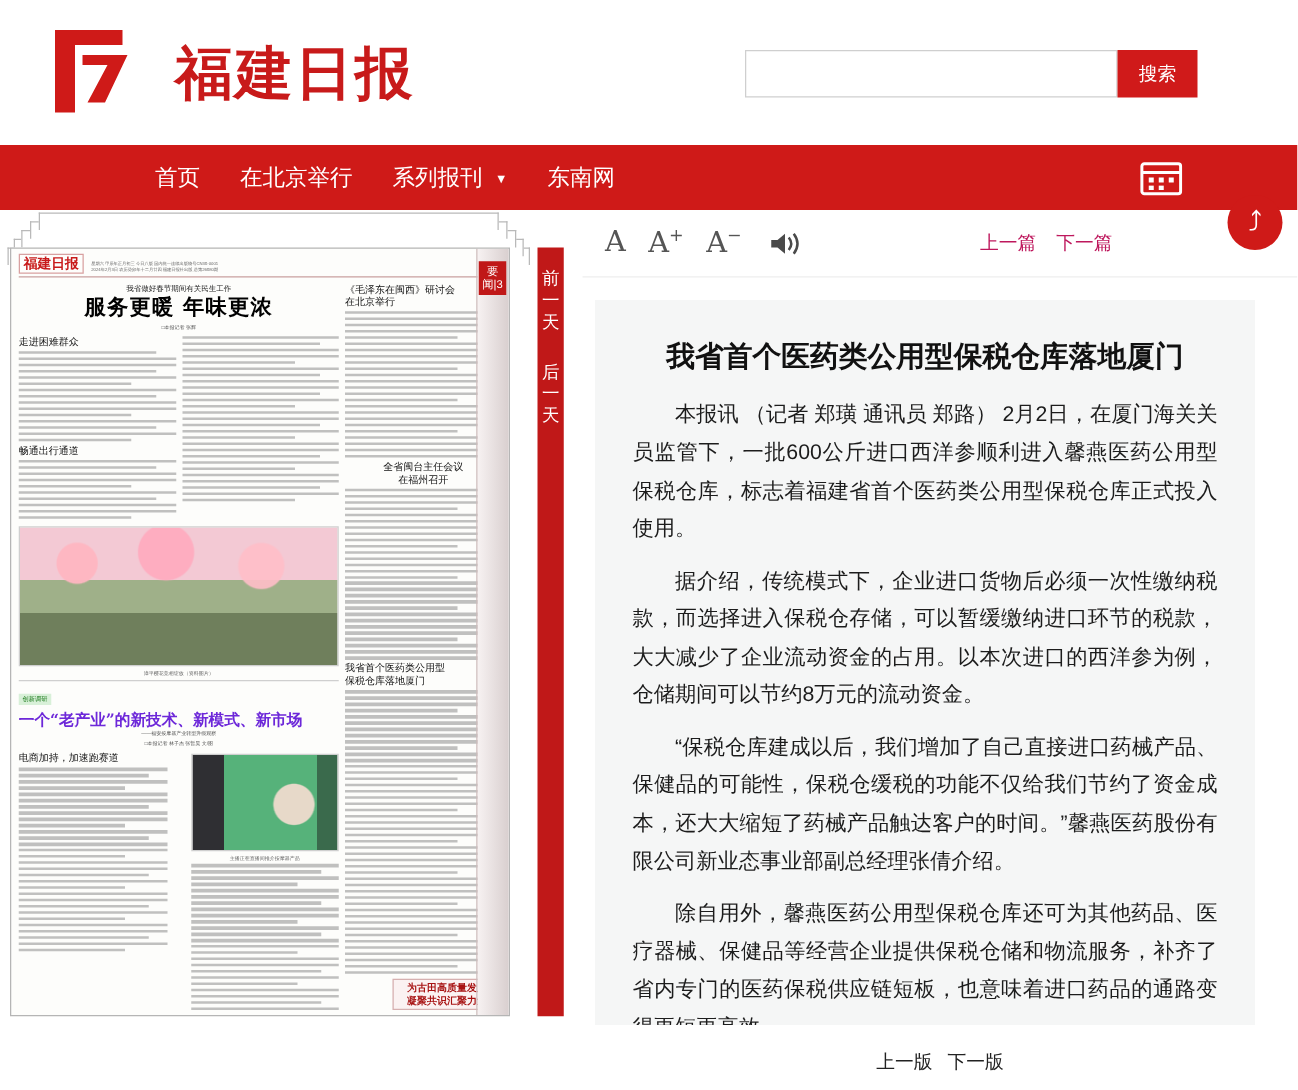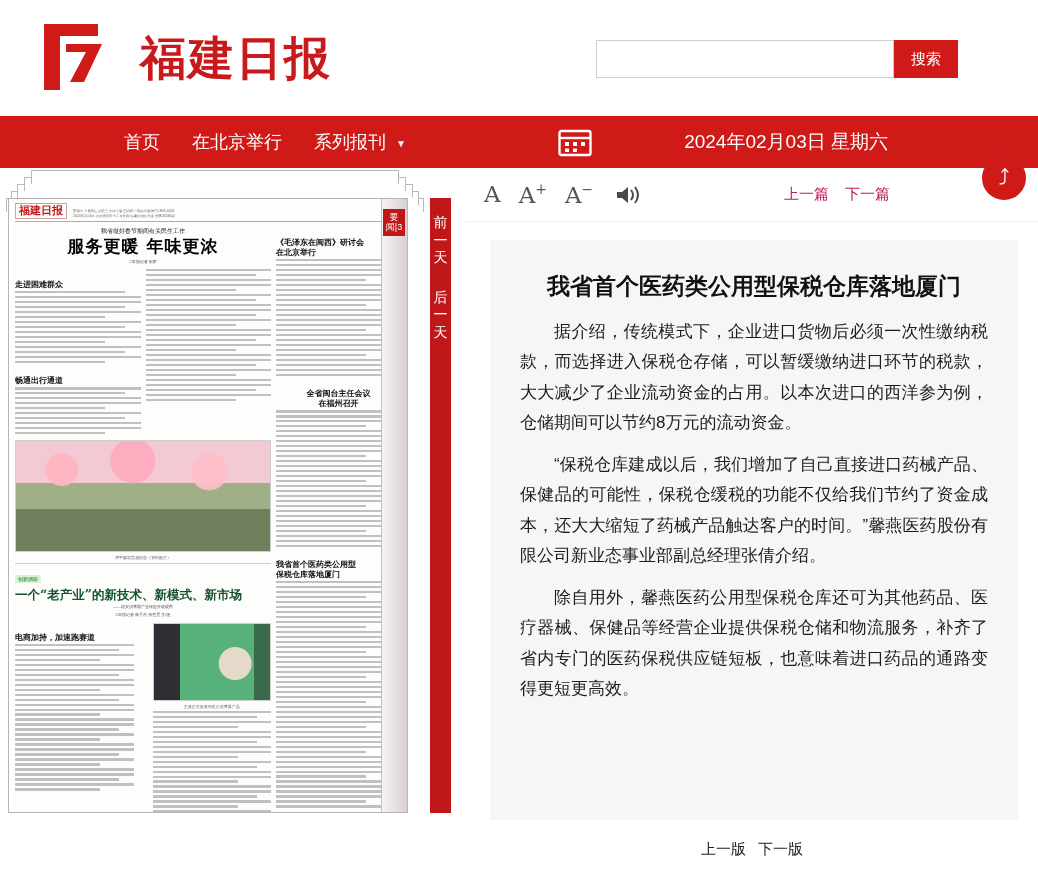--- a/index.html
+++ b/index.html
@@ -192,32 +192,32 @@
     line-height: 1.05;
   }
   .pp-byline {
     text-align: center;
     font-size: 4px;
     color: #555;
     margin-bottom: 3px;
   }
   .pp-sub-head {
     font-family: "DejaVu Serif", serif;
-    font-weight: bold;
+    font-weight: normal;
     font-size: 8px;
     color: #111;
     line-height: 1.25;
-    margin: 12px 0 2px;
+    margin: 2px 0 2px;
   }
   .pp-sub-head.center { text-align: center; }
   .pp-big-head2 {
     font-family: "DejaVu Serif", serif;
     font-weight: bold;
     font-size: 12.5px;
-    color: #14532d;
+    color: #6d28d9;
     margin: 3px 0 2px;
     line-height: 1.1;
   }
   .pp-tag {
     display: inline-block;
     background: #d8f0d8;
     color: #1b7a1b;
     font-size: 5px;
     padding: 1px 3px;
     margin-bottom: 2px;
@@ -359,21 +359,21 @@
     background: #cf1a18;
     color: #fff;
     display: flex;
     align-items: center;
     justify-content: center;
     font-size: 22px;
     cursor: pointer;
   }
   .article-body {
     position: absolute;
-    left: 24px; top: 72px;
+    left: 10px; top: 72px;
     width: 528px; height: 580px;
     background: #f5f6f6;
     padding: 26px 30px;
     overflow: hidden;
   }
   .art-title {
     text-align: center;
     font-family: "DejaVu Serif", serif;
     font-weight: bold;
     font-size: 23px;
@@ -433,34 +433,36 @@
   <div class="nav-items">
     <div class="nav-item">
       <span>首页</span>
     </div>
     <div class="nav-item">
       <span>在北京举行</span>
     </div>
     <div class="nav-item">
       <span>系列报刊</span>
       <span class="caret">▼</span>
+    </div>
+    <div class="nav-item">
+      <span>东南网</span>
     </div>
   </div>
 
   <div class="nav-date-wrap">
     <svg class="cal-icon" viewBox="0 0 34 30">
       <rect x="1.5" y="4" width="31" height="24" rx="2" fill="none" stroke="#ffffff" stroke-width="2.4"></rect>
       <line x1="1.5" y1="11" x2="32.5" y2="11" stroke="#ffffff" stroke-width="2.4"></line>
       <rect x="7" y="15" width="4" height="4" fill="#ffffff"></rect>
       <rect x="15" y="15" width="4" height="4" fill="#ffffff"></rect>
       <rect x="23" y="15" width="4" height="4" fill="#ffffff"></rect>
       <rect x="7" y="21.5" width="4" height="3.5" fill="#ffffff"></rect>
       <rect x="15" y="21.5" width="4" height="3.5" fill="#ffffff"></rect>
     </svg>
-    <div class="nav-date">2024年02月03日 星期六</div>
   </div>
 </div>
 
 <div class="main">
 
   <div class="paper-pane">
 
     <div class="stack">
       <i style="left:0;  top:28px; width:418px;"></i>
       <i style="left:5px; top:21px; width:408px;"></i>
@@ -779,20 +781,21 @@
       <div class="tb-nav">
         <span>上一篇</span>
         <span>下一篇</span>
       </div>
 
       <div class="tb-ball">⤴</div>
     </div>
 
     <div class="article-body">
       <div class="art-title">我省首个医药类公用型保税仓库落地厦门</div>
+      <p class="art-p">本报讯 （记者 郑璜 通讯员 郑路） 2月2日，在厦门海关关员监管下，一批600公斤进口西洋参顺利进入馨燕医药公用型保税仓库，标志着福建省首个医药类公用型保税仓库正式投入使用。</p>
       <p class="art-p">据介绍，传统模式下，企业进口货物后必须一次性缴纳税款，而选择进入保税仓存储，可以暂缓缴纳进口环节的税款，大大减少了企业流动资金的占用。以本次进口的西洋参为例，仓储期间可以节约8万元的流动资金。</p>
       <p class="art-p">“保税仓库建成以后，我们增加了自己直接进口药械产品、保健品的可能性，保税仓缓税的功能不仅给我们节约了资金成本，还大大缩短了药械产品触达客户的时间。”馨燕医药股份有限公司新业态事业部副总经理张倩介绍。</p>
       <p class="art-p">除自用外，馨燕医药公用型保税仓库还可为其他药品、医疗器械、保健品等经营企业提供保税仓储和物流服务，补齐了省内专门的医药保税供应链短板，也意味着进口药品的通路变得更短更高效。</p>
     </div>
 
     <div class="article-footer">
       <span class="af-link">上一版</span>
       <span class="af-link">下一版</span>
     </div>
   </div>

